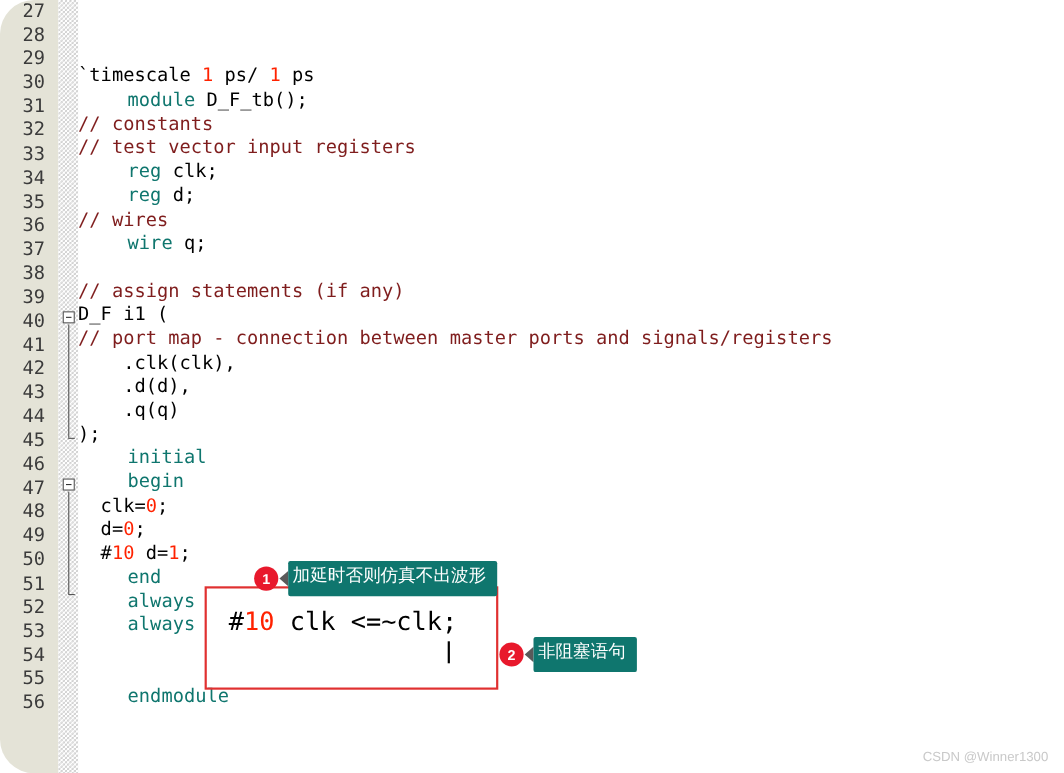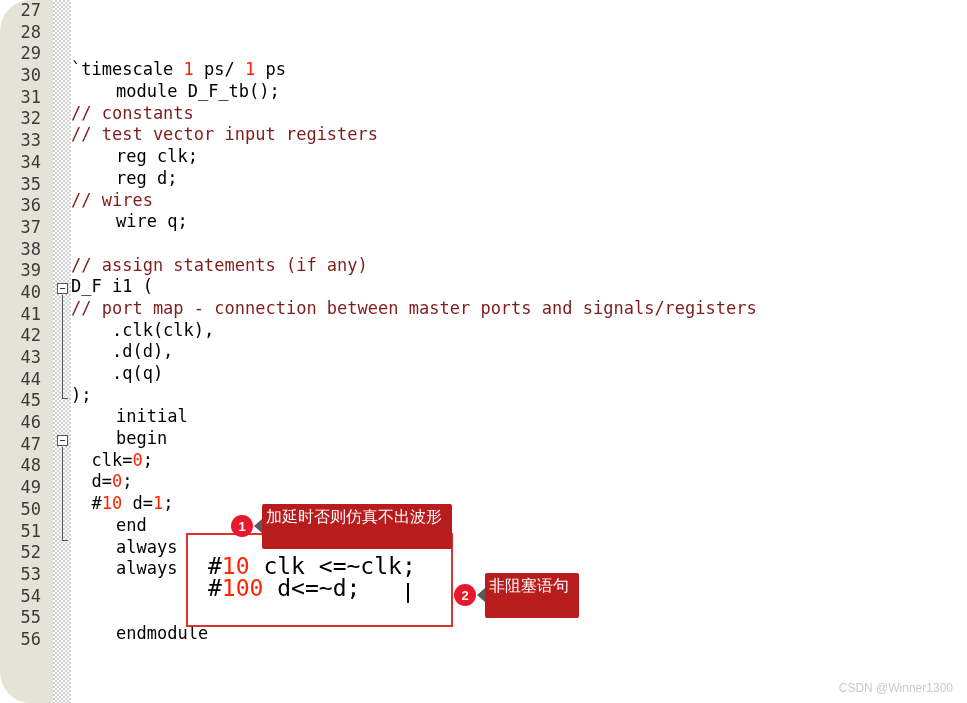--- a/index.html
+++ b/index.html
@@ -69,21 +69,21 @@
     font-family: "DejaVu Sans Mono", monospace;
     font-size: 17px;
     color: #000000;
     white-space: pre;
   }
   .cl {
     height: 21.7px;
     line-height: 21.7px;
     white-space: pre;
   }
-  .kw  { color: #000000; padding-left: 45px; }
+  .kw  { color: #0f766e; padding-left: 45px; }
   .cm  { color: #7f1d1d; margin-top: 44px; }
   .num { color: #ff2200; }
   .pl  { color: #000000; }
 
   
   .fold-box {
     position: absolute;
     width: 11px;
     height: 11px;
     border: 1px solid #555555;
@@ -157,27 +157,27 @@
   .callout-notch {
     width: 0;
     height: 0;
     border-top: 7px solid transparent;
     border-bottom: 7px solid transparent;
     border-right: 8px solid #5a5a5a;
     margin-left: 1px;
     flex: 0 0 auto;
   }
   .callout-body {
-    background: #b91c1c;
+    background: #0f766e;
     color: #ffffff;
-    font-family: Liberation Mono, monospace;
+    font-family: Liberation Serif, serif;
     font-size: 16px;
     line-height: 28px;
     height: 28px;
-    padding: 0 10px 17px 4px;
+    padding: 0 10px 4px 4px;
     border-radius: 2px;
     white-space: nowrap;
     flex: 0 0 auto;
   }
 
   
   .watermark {
     position: absolute;
     right: 14px;
     bottom: 8px;
@@ -233,21 +233,21 @@
   <div class="fold-foot" style="left:62px; top:398px; width:6px;"></div>
 
   <div class="fold-box" style="left:57px; top:435px;"></div>
   <div class="fold-line" style="left:62px; top:447px; height:93px;"></div>
   <div class="fold-foot" style="left:62px; top:540px; width:6px;"></div>
 
   <div class="code" id="codelines"><div class="cl">&nbsp;</div><div class="cl">&nbsp;</div><div class="cl"><span class="pl">`timescale </span><span class="num">1</span><span class="pl"> ps/ </span><span class="num">1</span><span class="pl"> ps</span></div><div class="cl"><span class="kw">module</span><span class="pl"> D_F_tb();</span></div><div class="cl"><span class="cm">// constants</span></div><div class="cl"><span class="cm">// test vector input registers</span></div><div class="cl"><span class="kw">reg</span><span class="pl"> clk;</span></div><div class="cl"><span class="kw">reg</span><span class="pl"> d;</span></div><div class="cl"><span class="cm">// wires</span></div><div class="cl"><span class="kw">wire</span><span class="pl"> q;</span></div><div class="cl">&nbsp;</div><div class="cl"><span class="cm">// assign statements (if any)</span></div><div class="cl"><span class="pl">D_F i1 (</span></div><div class="cl"><span class="cm">// port map - connection between master ports and signals/registers</span></div><div class="cl"><span class="pl">    .clk(clk),</span></div><div class="cl"><span class="pl">    .d(d),</span></div><div class="cl"><span class="pl">    .q(q)</span></div><div class="cl"><span class="pl">);</span></div><div class="cl"><span class="kw">initial</span></div><div class="cl"><span class="kw">begin</span></div><div class="cl"><span class="pl">  clk=</span><span class="num">0</span><span class="pl">;</span></div><div class="cl"><span class="pl">  d=</span><span class="num">0</span><span class="pl">;</span></div><div class="cl"><span class="pl">  #</span><span class="num">10</span><span class="pl"> d=</span><span class="num">1</span><span class="pl">;</span></div><div class="cl"><span class="kw">end</span></div><div class="cl"><span class="kw">always</span></div><div class="cl"><span class="kw">always</span></div><div class="cl">&nbsp;</div><div class="cl">&nbsp;</div><div class="cl"><span class="kw">endmodule</span></div><div class="cl">&nbsp;</div></div>
 
   <div class="redbox" style="left:186px; top:533px; width:267px; height:94px;"></div>
 
-  <div class="overlay-code" id="overlaycode" style="left:208px; top:556px;"><div class="cl"><span class="pl">#</span><span class="num">10</span><span class="pl"> clk &lt;=~clk;</span></div><div class="cl"><span class="pl">#</span><span class="num">100</span><span class="pl"> d&lt;=~d;</span></div></div>
+  <div class="overlay-code" id="overlaycode" style="left:208px; top:556px;"><div class="cl"><span class="pl">#</span><span class="num">10</span><span class="pl"> clk &lt;=~clk;</span></div></div>
   <div class="caret" style="left:407px; top:583px; height:20px;"></div>
 
   <div class="callout" style="left:231px; top:512px;">
     <div class="callout-badge">1</div>
     <div class="callout-notch"></div>
     <div class="callout-body">加延时否则仿真不出波形</div>
   </div>
 
   <div class="callout" style="left:454px; top:581px;">
     <div class="callout-badge">2</div>

